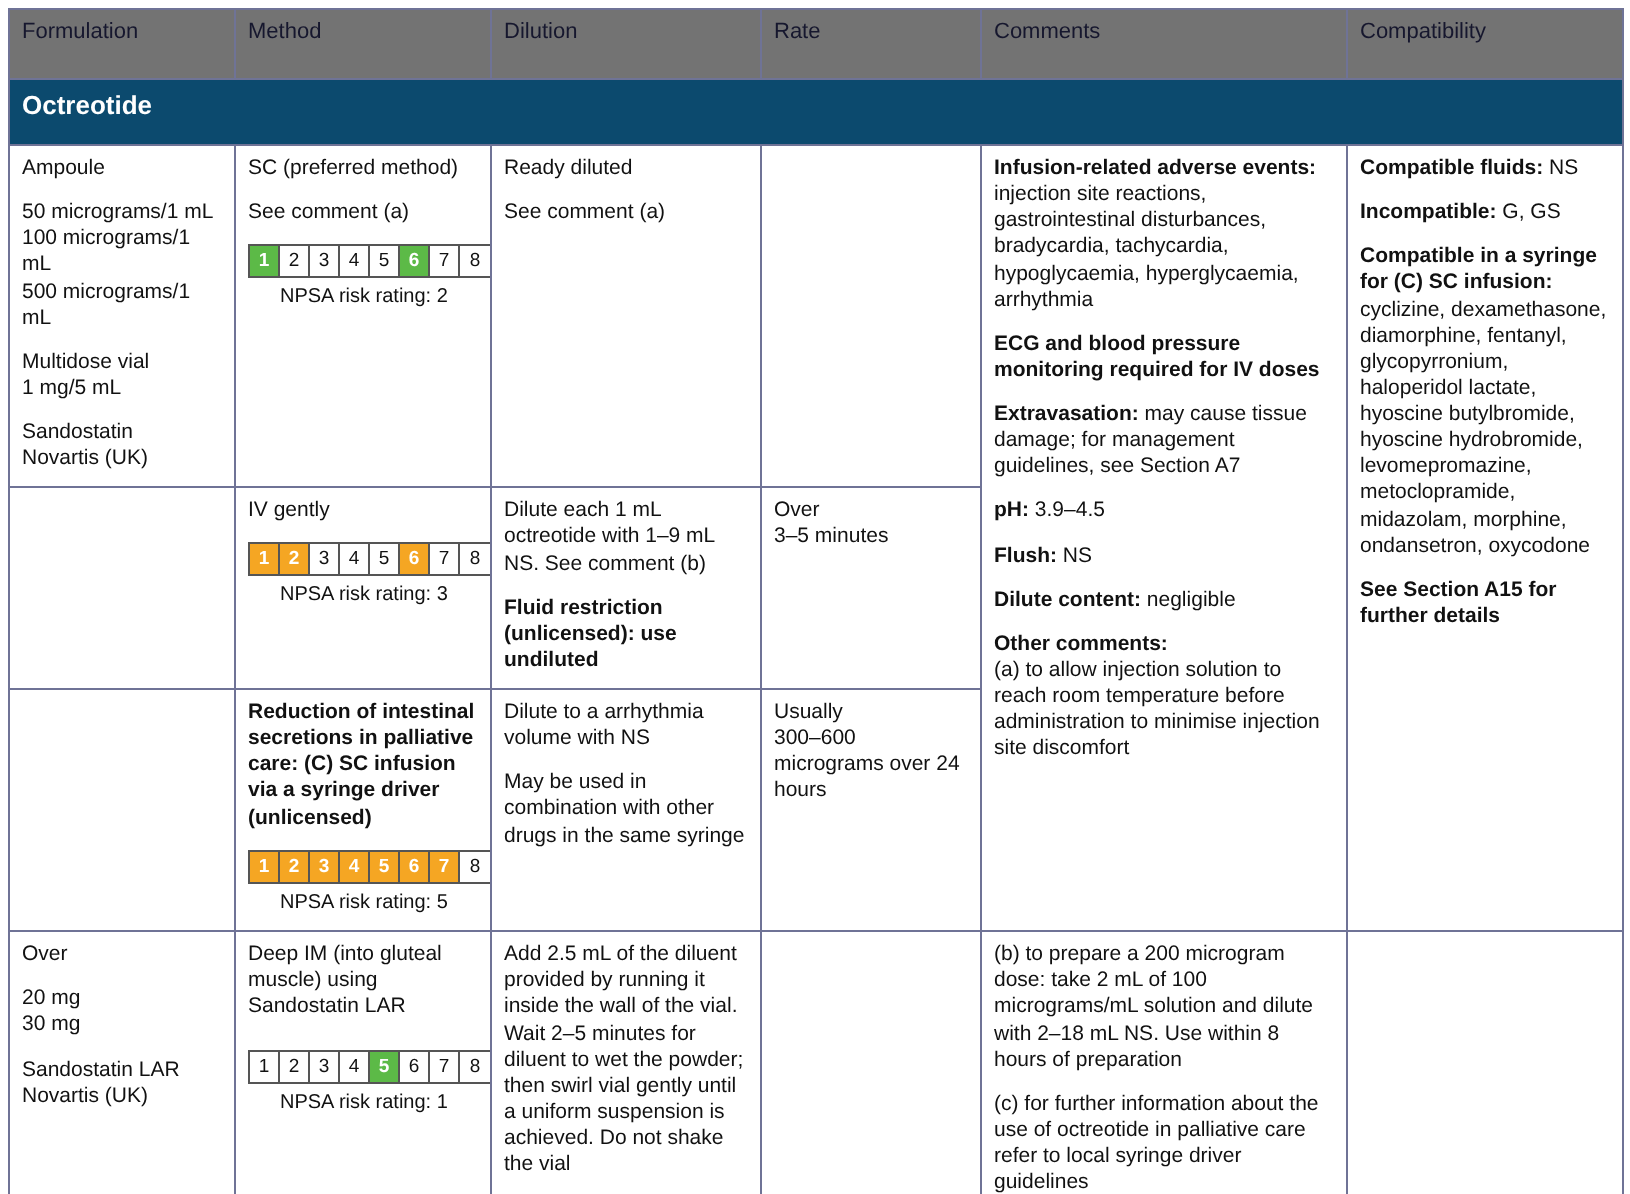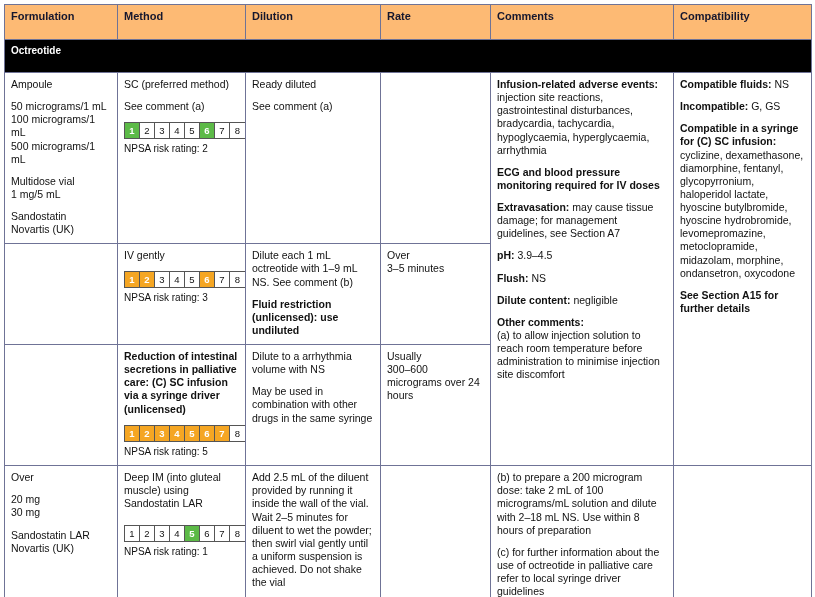--- a/index.html
+++ b/index.html
@@ -17,33 +17,33 @@
     width:807px;
     table-layout:fixed;
     border:1px solid #5b5f8a;
   }
   table.drug td, table.drug th{
     border:1px solid #6f7396;
     vertical-align:top;
     padding:5px 6px 7px 6px;
   }
   thead th{
-    background:#fdba74;
-    font-weight:bold;
+    background:#737373;
+    font-weight:normal;
     font-size:11px;
     text-align:left;
     height:22px;
     vertical-align:middle;
     color:#16172e;
   }
   .titlerow td{
-    background:#000000;
+    background:#0c4a6e;
     color:#ffffff;
     font-weight:bold;
-    font-size:10px;
+    font-size:13px;
     padding:4px 8px 5px 8px;
     height:20px;
   }
   .col1{width:113px;}
   .col2{width:128px;}
   .col3{width:135px;}
   .col4{width:110px;}
   .col5{width:183px;}
   .col6{width:138px;}
   p{margin:0 0 9px 0;line-height:1.25;}
@@ -57,21 +57,21 @@
     font-size:9.5px;
     line-height:15px;
     text-align:center;
     background:#ffffff;
     color:#111;
     box-sizing:border-box;
   }
   .scale .cell:last-child{border-right:none;}
   .cell.green{background:#5cba47;color:#fff;font-weight:bold;}
   .cell.amber{background:#f5a623;color:#fff;font-weight:bold;}
-  .rating{margin:3px 0 0 0;font-size:10px;}
+  .rating{margin:3px 0 0 16px;font-size:10px;}
 </style>
 </head>
 <body>
 
 <div class="page">
   <table class="drug">
     <colgroup>
       <col class="col1">
         <col class="col2">
         <col class="col3">

